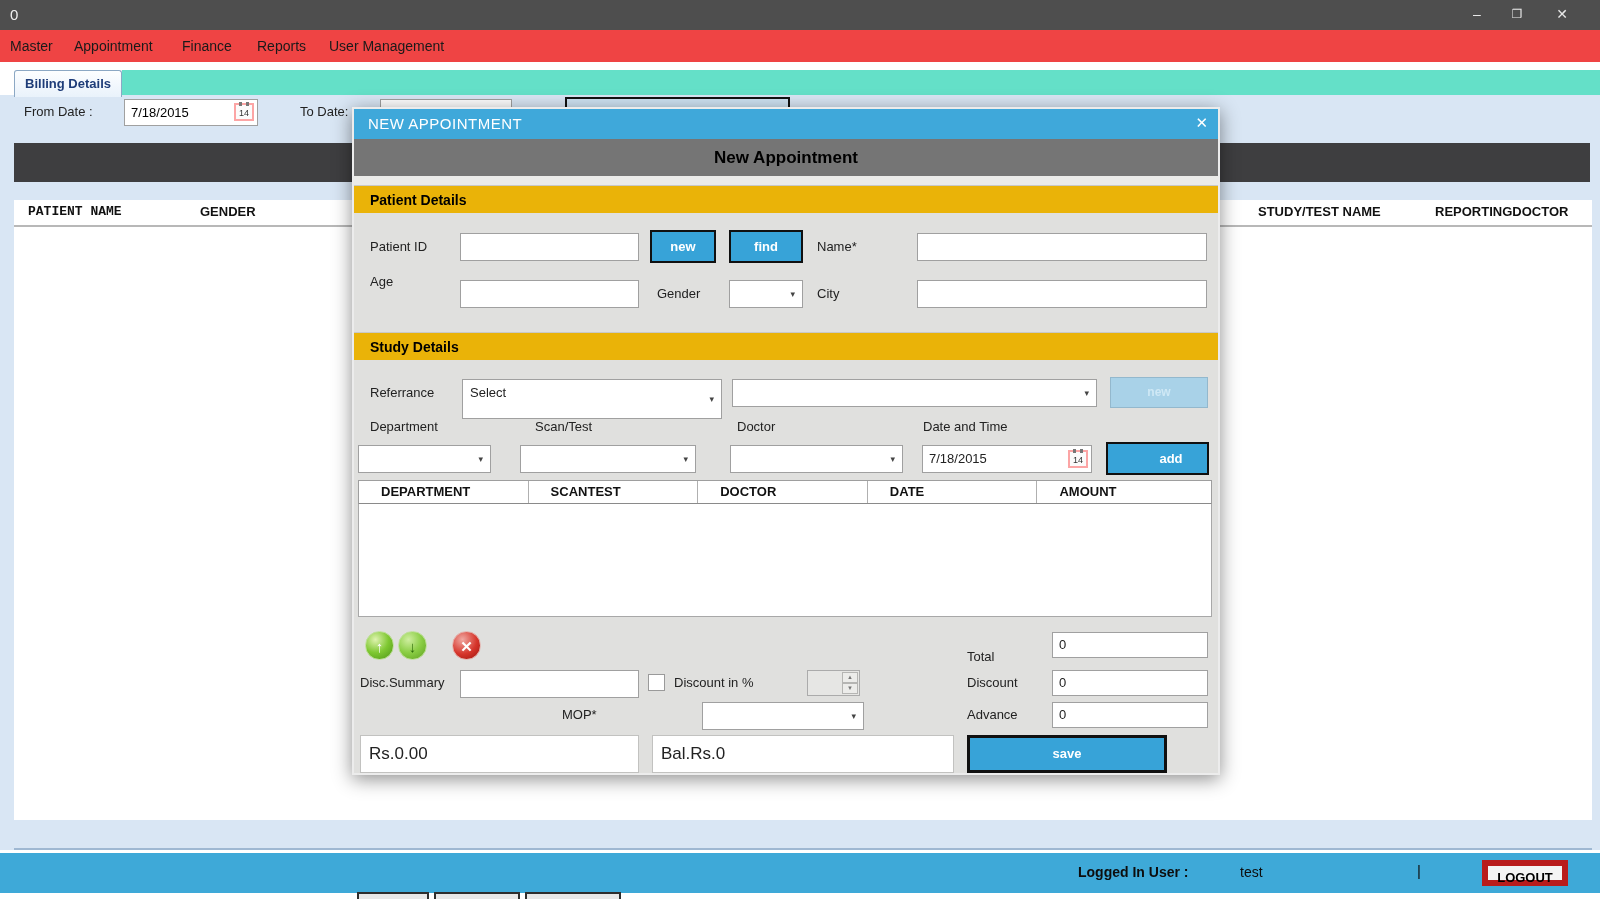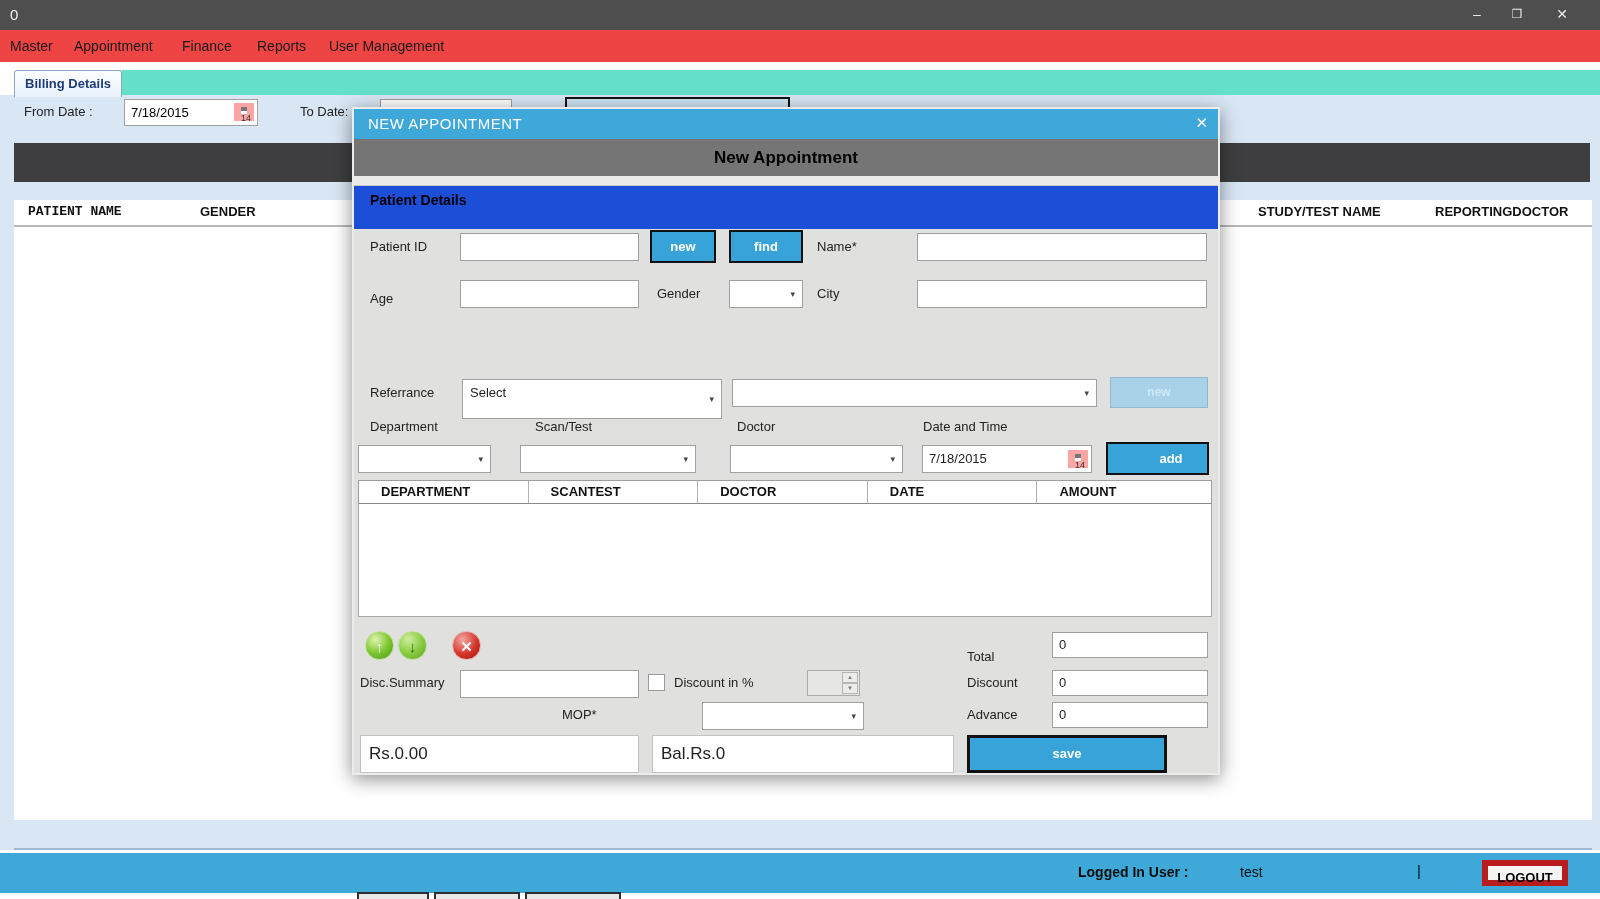--- a/index.html
+++ b/index.html
@@ -22,38 +22,38 @@
   .teal { left:122px; top:70px; width:1478px; height:25px; background:#64e0c8; }
   .panel { left:0; top:95px; width:1600px; height:755px; background:#d9e6f4; }
   .darkstrip { left:14px; top:143px; width:1576px; height:39px; background:#3e3e40; }
   .content-white { left:14px; top:200px; width:1578px; height:620px; background:#fff; }
   .bg-header-row { left:14px; top:200px; width:1578px; height:27px; background:#fff; border-bottom:2px solid #b8b8b8; }
   .bg-hdr { top:204px; font-size:13px; font-weight:bold; color:#111; }
   .panel-edge { left:14px; top:848px; width:1578px; height:2px; background:#9fb8d2; }
 
   .lbl { font-size:13px; color:#222; }
   .input { background:#fff; border:1px solid #a0a0a0; font-size:13px; color:#222; padding:0 6px; font-family:"Liberation Sans",sans-serif; }
-  .cal { width:20px; height:18px; border:7px solid #fca5a5; background:#fbfbfb; font-size:9px; color:#333; text-align:center; line-height:17px; position:absolute; }
+  .cal { width:20px; height:18px; border:2px solid #fca5a5; background:#fbfbfb; font-size:9px; color:#333; text-align:center; line-height:17px; position:absolute; }
   .cal::before,.cal::after { content:""; position:absolute; top:-3px; width:3px; height:4px; background:#777; }
   .cal::before { left:3px; } .cal::after { right:3px; }
 
   .select { background:#fff; border:1px solid #a0a0a0; font-size:13px; color:#222; line-height:26px; padding-left:7px; }
   .select .arr { position:absolute; right:7px; top:0; height:100%; display:flex; align-items:center; font-size:9px; color:#444; }
 
   .btn-blue { background:#37a3d8; border:2px solid #101010; color:#fff; font-weight:bold; font-size:13px; text-align:center; cursor:pointer; font-family:"Liberation Sans",sans-serif; }
   .btn-disabled { background:#a9d2e8; border:1px solid #93b8cd; color:#cfe8f5; font-weight:bold; font-size:12px; text-align:center; }
 
   
   .modal { left:352px; top:107px; width:868px; height:668px; background:#e0e0de; border:2px solid #ececec; box-shadow:0 4px 18px rgba(0,0,0,.45); }
   .modal-titlebar { left:0; top:0; width:100%; height:30px; background:#3fa8da; }
   .modal-title { left:14px; top:0; height:30px; line-height:30px; color:#fff; font-size:15px; letter-spacing:.5px; }
   .modal-close { right:10px; top:0; height:30px; line-height:28px; color:#fff; font-size:15px; cursor:pointer; }
   .modal-header { left:0; top:30px; width:100%; height:37px; background:#757575; color:#000; font-weight:bold; font-size:17px; text-align:center; line-height:37px; }
   .modal-lightstrip { left:0; top:67px; width:100%; height:10px; background:#ebebe9; }
-  .section-band { left:0; width:100%; height:44px; background:#1d4ed8; color:#000; font-weight:bold; font-size:14px; line-height:28px; padding-left:16px; border-top:1px solid #c9c9c7; }
+  .section-band { left:0; width:100%; height:28px; background:#eab308; color:#000; font-weight:bold; font-size:14px; line-height:28px; padding-left:16px; border-top:1px solid #c9c9c7; }
 
   .gtable-hdr { display:flex; background:#fff; border:1px solid #9e9e9e; border-bottom:2px solid #8a8a8a; }
   .gtable-hdr .cell { height:22px; line-height:22px; font-size:13px; font-weight:bold; color:#111; border-right:1px solid #b0b0b0; padding-left:22px; }
   .gtable-body { background:#fff; border:1px solid #a8a8a8; border-top:none; }
 
   .roundicon { width:29px; height:29px; border-radius:50%; text-align:center; line-height:29px; font-weight:bold; font-size:15px; cursor:pointer; }
   .icon-green { background:radial-gradient(circle at 35% 28%, #dff3b0, #7fc832 50%, #4c9414); color:#fff; border:1px solid #bfe09a; }
   .icon-green-dn { background:radial-gradient(circle at 35% 28%, #cfeea0, #8bce45 50%, #5da01e); color:#2f6c0c; border:1px solid #bfe09a; }
   .icon-red { background:radial-gradient(circle at 35% 28%, #f0a9a2, #d6352b 55%, #9c130c); color:#fff; border:1px solid #e5b5b0; }
 
@@ -135,29 +135,30 @@
 
     <div class="abs section-band" style="top:76px;">Patient Details</div>
 
     <div class="abs lbl" style="left:16px; top:130px;">Patient ID</div>
     <div class="abs input" style="left:106px; top:124px; width:179px; height:28px;"></div>
     <div class="abs btn-blue" style="left:296px; top:121px; width:66px; height:33px; line-height:29px;">new</div>
     <div class="abs btn-blue" style="left:375px; top:121px; width:74px; height:33px; line-height:29px;">find</div>
     <div class="abs lbl" style="left:463px; top:130px;">Name*</div>
     <div class="abs input" style="left:563px; top:124px; width:290px; height:28px;"></div>
 
-    <div class="abs lbl" style="left:16px; top:182px;text-align:right;">Age</div>
+    <div class="abs lbl" style="left:16px; top:165px;text-align:right;">Age</div>
     <div class="abs input" style="left:106px; top:171px; width:179px; height:28px;"></div>
     <div class="abs lbl" style="left:303px; top:177px;">Gender</div>
     <div class="abs select" style="left:375px; top:171px; width:74px; height:28px;">
       <span class="arr">▾</span>
     </div>
     <div class="abs lbl" style="left:463px; top:177px;">City</div>
     <div class="abs input" style="left:563px; top:171px; width:290px; height:28px;"></div>
 
+    <div class="abs section-band" style="top:223px;">Study Details</div>
 
     <div class="abs lbl" style="left:16px; top:276px;">Referrance</div>
     <div class="abs select" style="left:108px; top:270px; width:260px; height:40px;">
       <span>Select</span>
       <span class="arr">▾</span>
     </div>
     <div class="abs select" style="left:378px; top:270px; width:365px; height:28px;">
       <span class="arr">▾</span>
     </div>
     <div class="abs btn-disabled" style="left:756px; top:268px; width:98px; height:31px; line-height:29px;">new</div>

